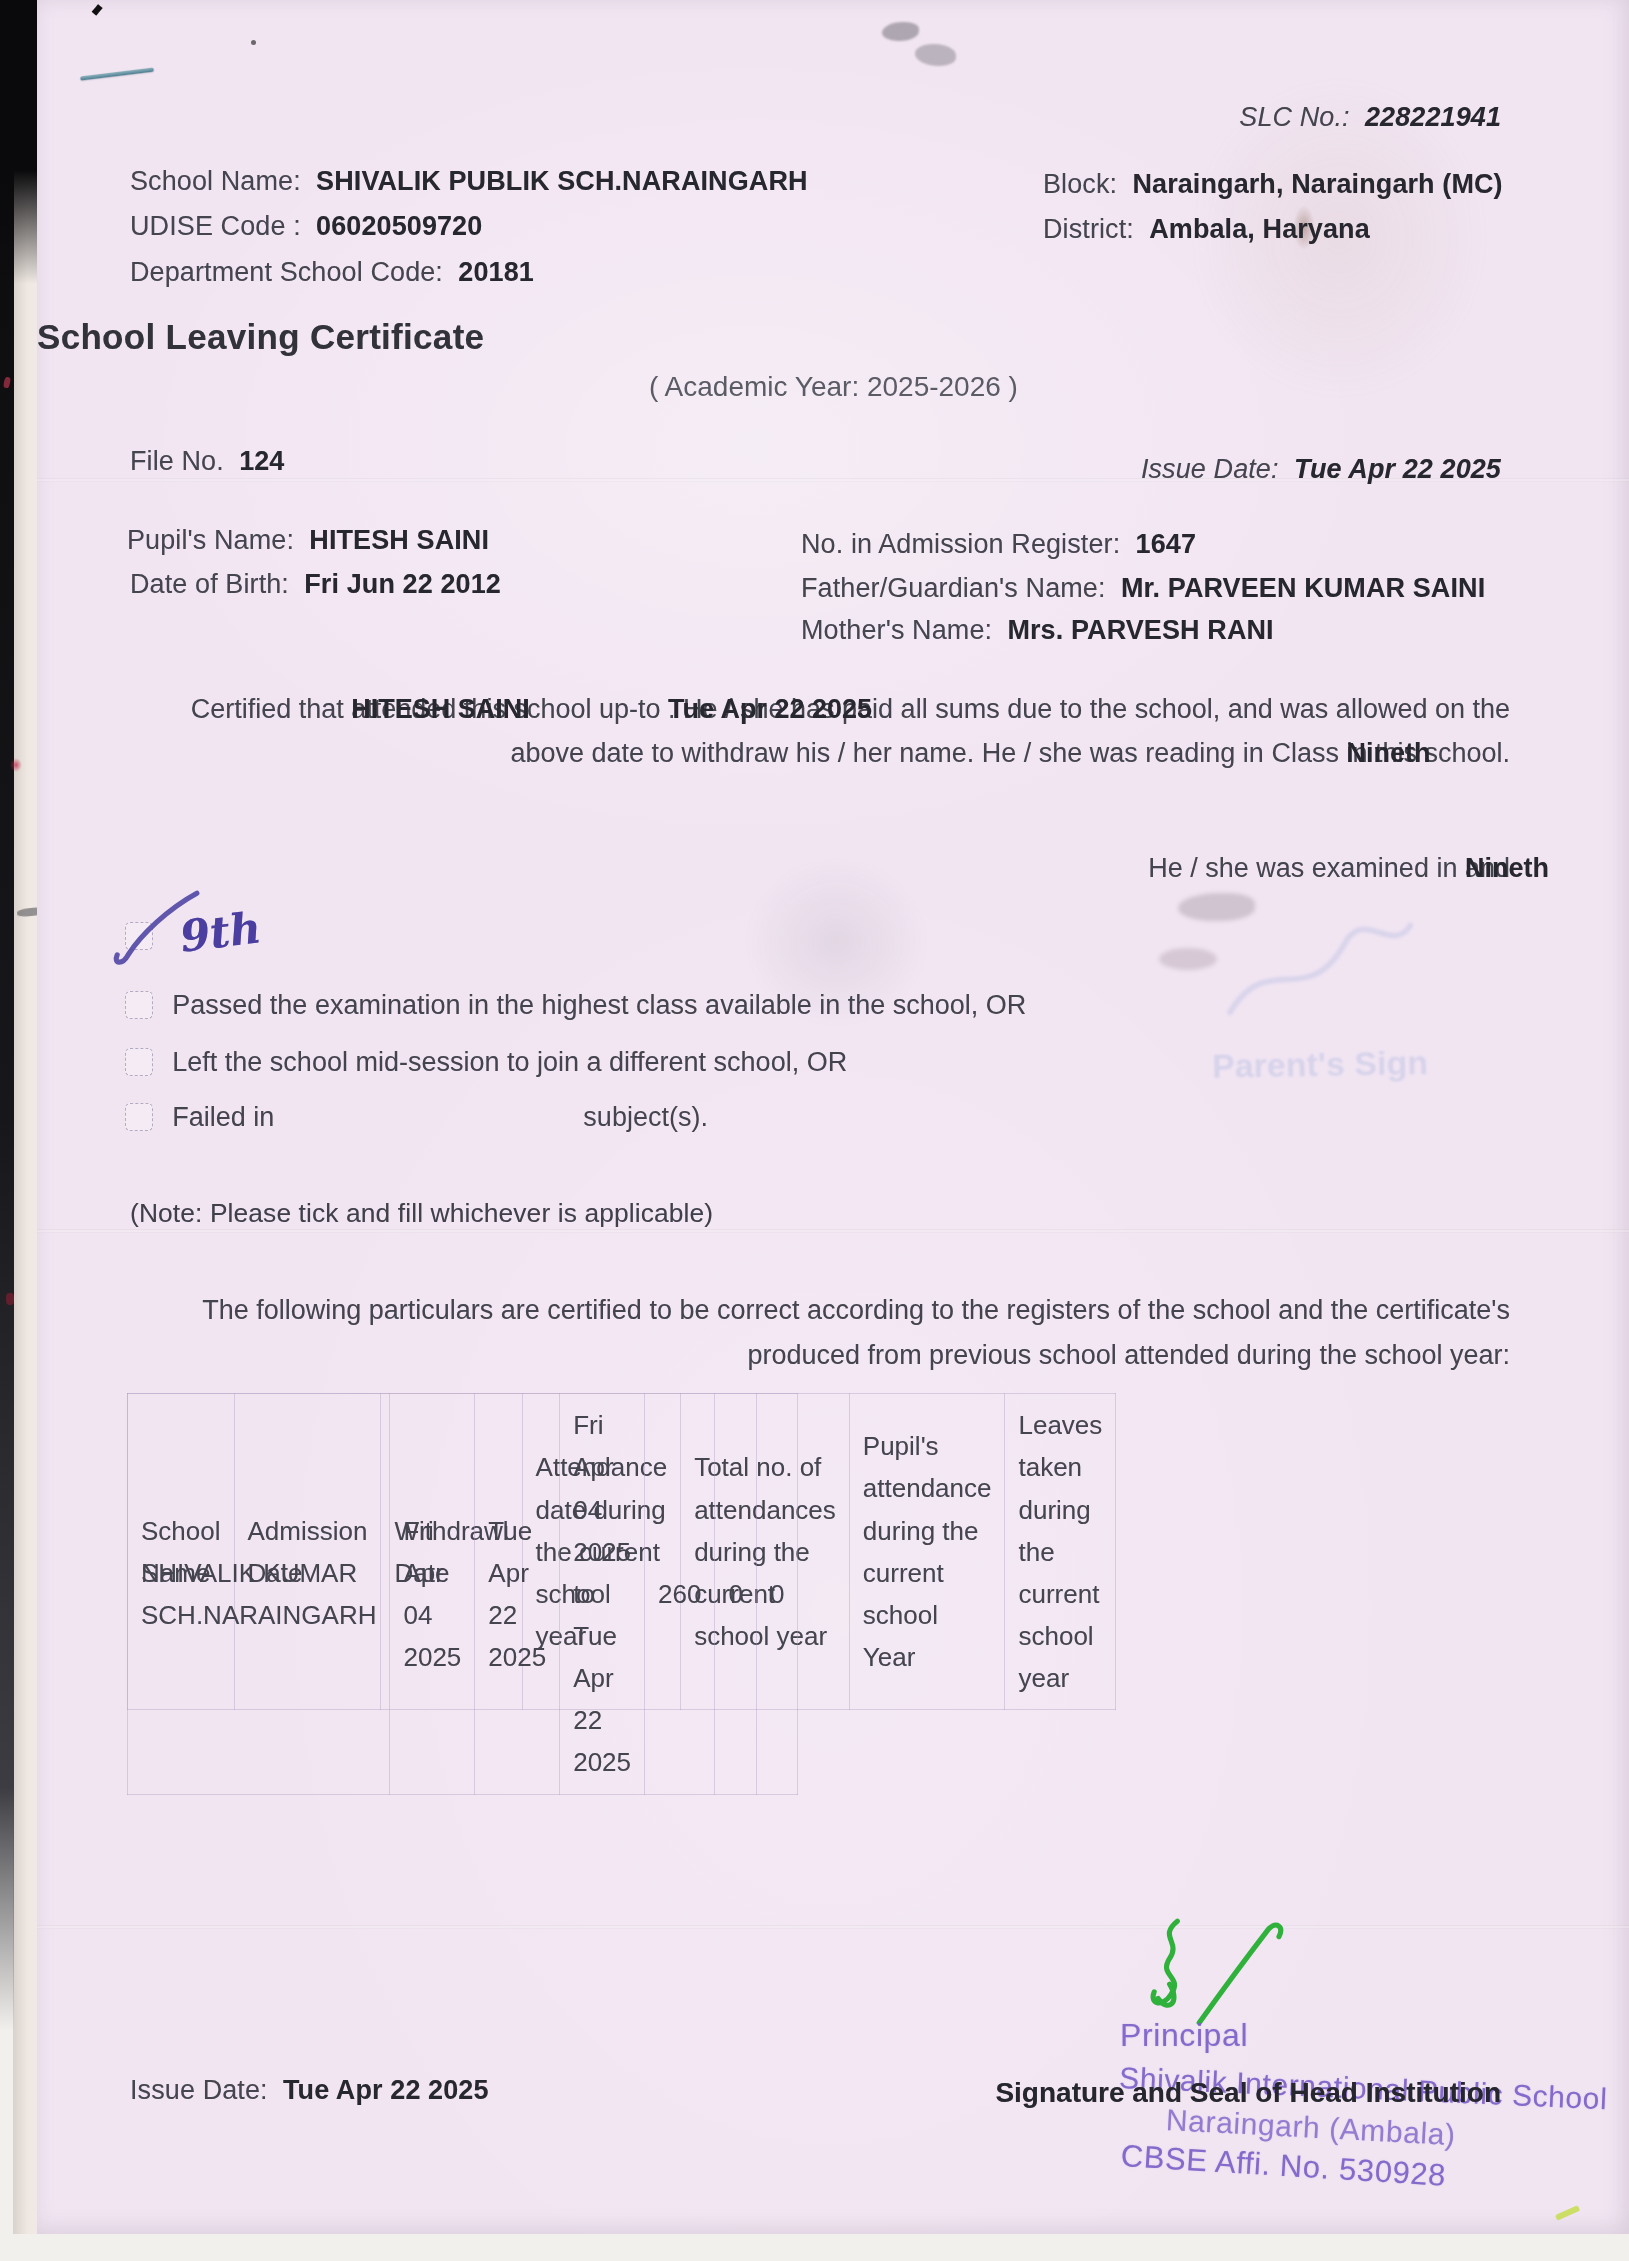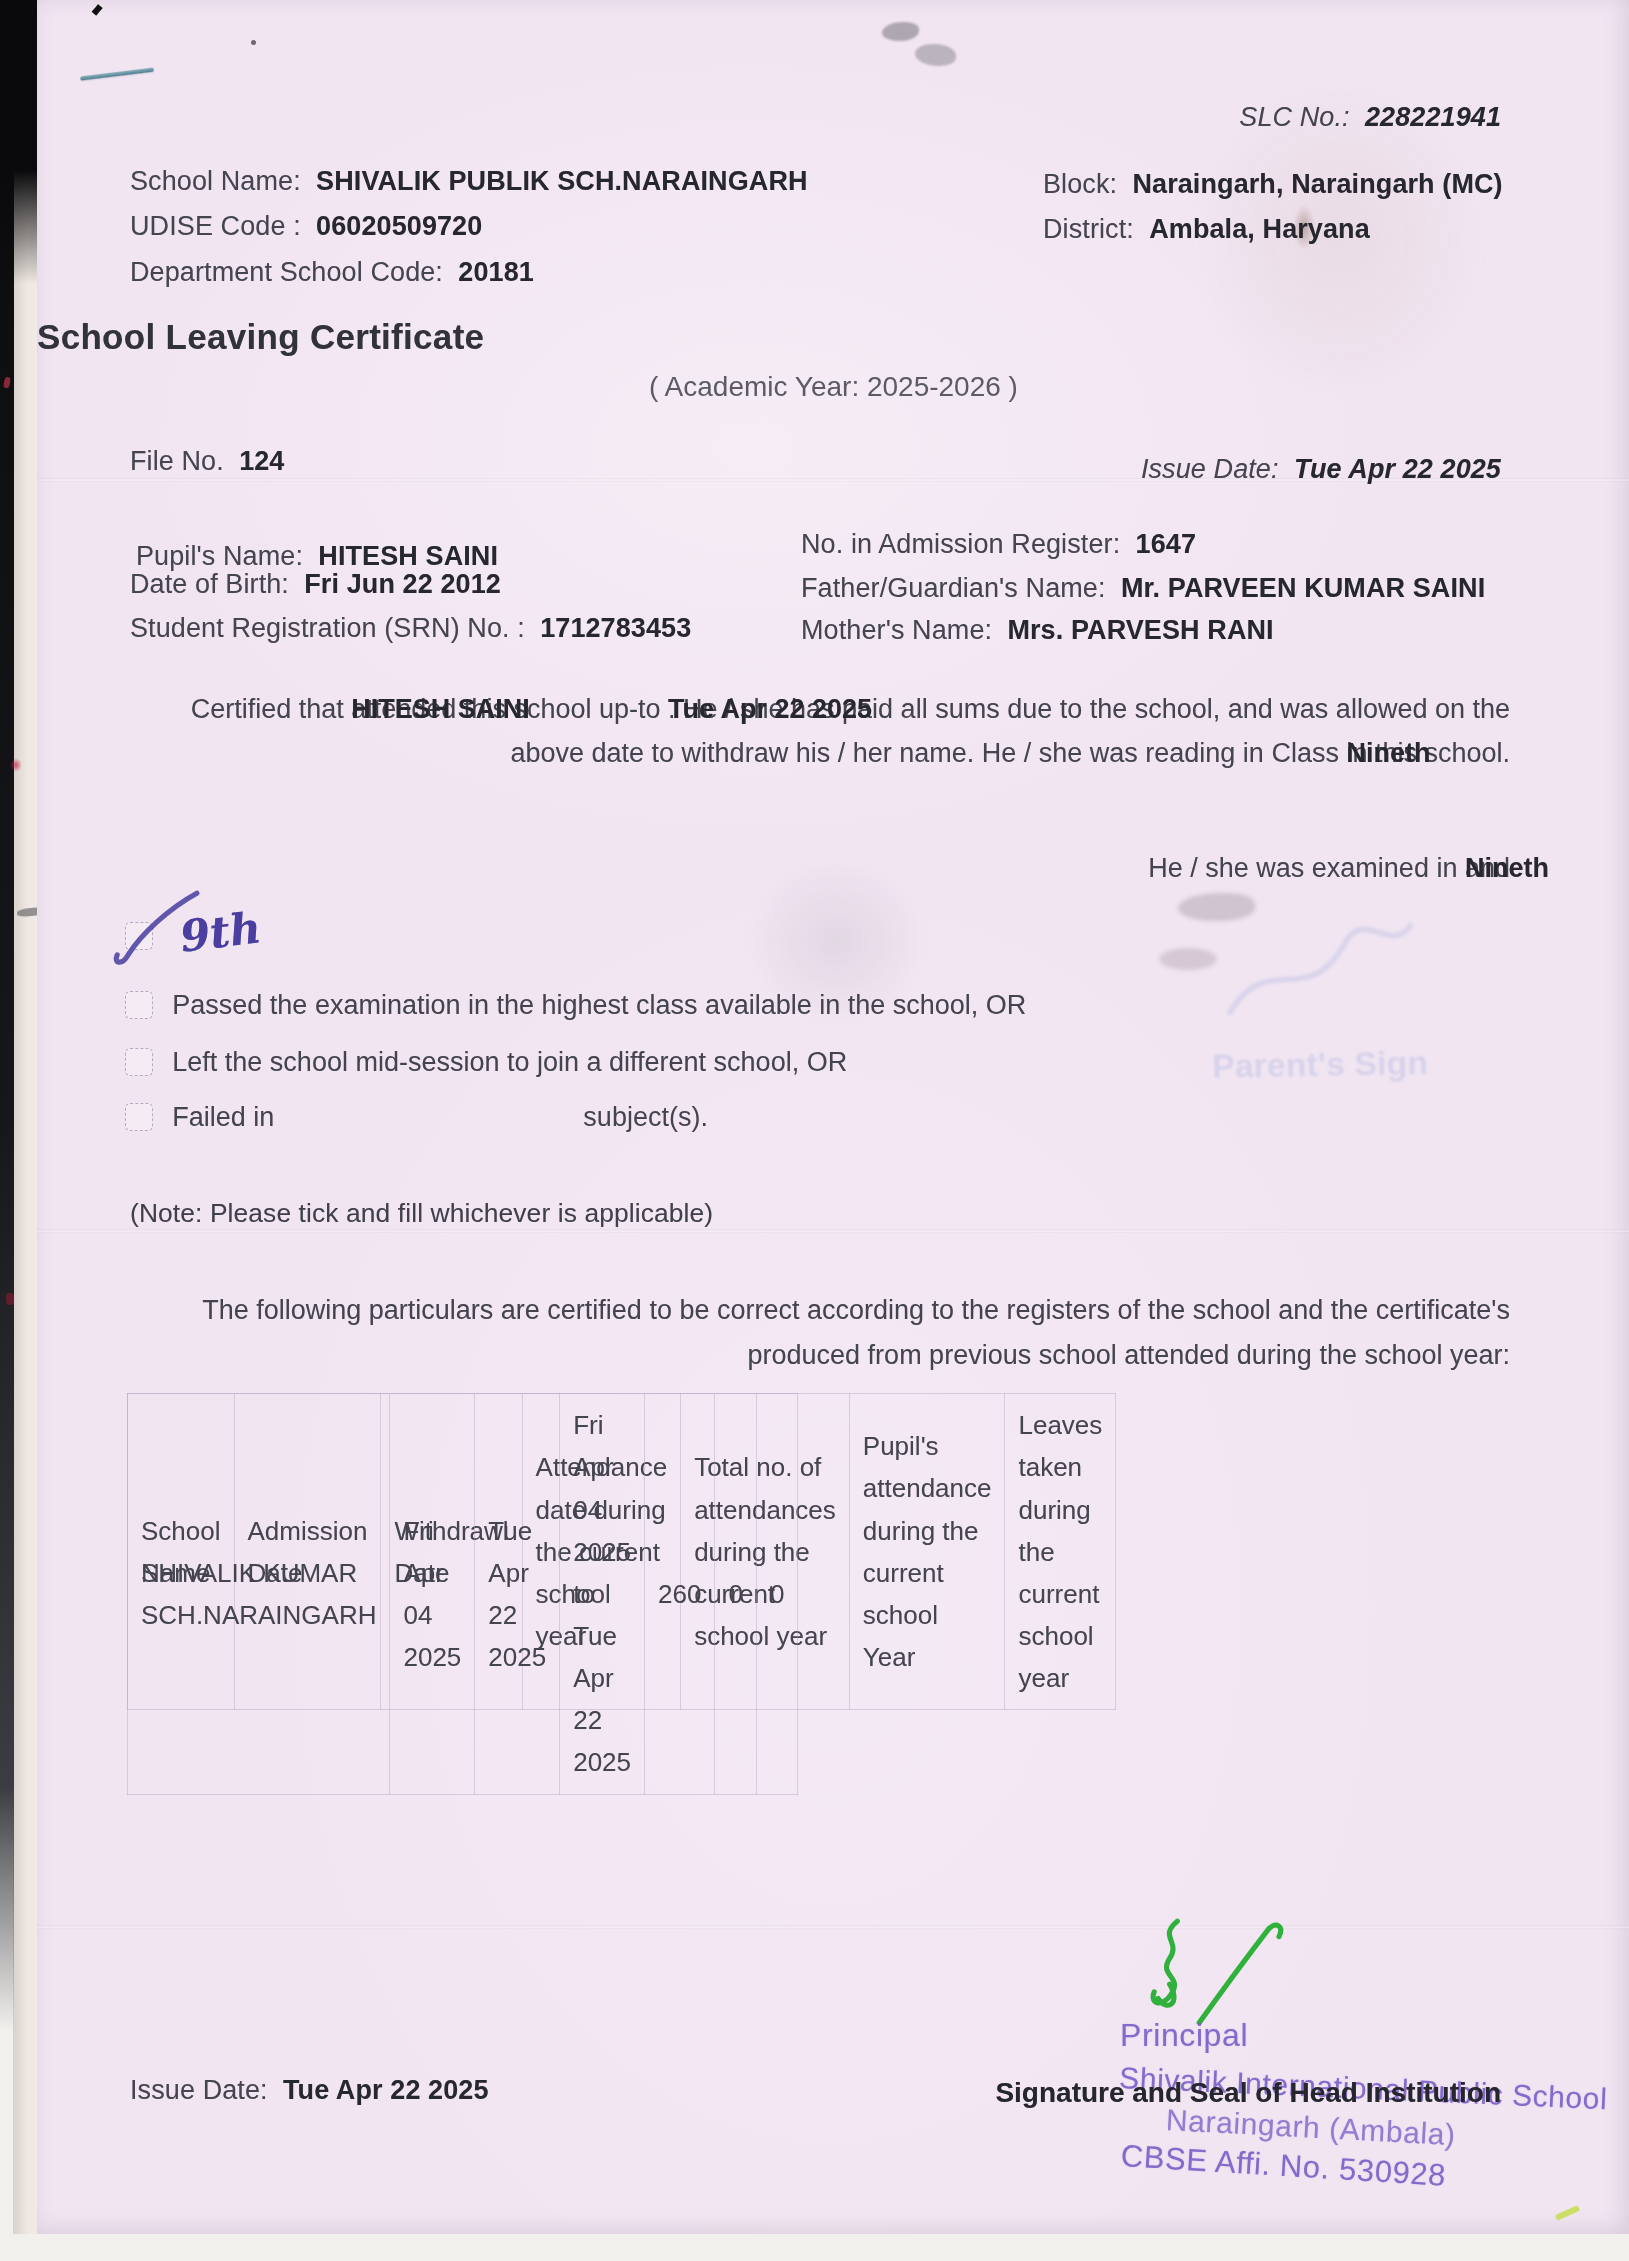--- a/index.html
+++ b/index.html
@@ -133,39 +133,35 @@
 
     <div class="line" style="left:93px;top:446px;">
       <span class="lbl">File No.</span>
       <span class="val">124</span>
     </div>
     <div class="line right" style="right:129px;top:454px;">
       <span class="lbl">Issue Date:</span>
       <span class="val">Tue Apr 22 2025</span>
     </div>
 
-    <div class="line" style="left:99px;top:525px;margin-top:16px;">
+    <div class="line" style="left:90px;top:525px;">
       <span class="lbl">Pupil's Name:</span>
       <span class="val">HITESH SAINI</span>
     </div>
     <div class="line" style="left:764px;top:529px;">
       <span class="lbl">No. in Admission Register:</span>
       <span class="val">1647</span>
     </div>
     <div class="line" style="left:93px;top:569px;">
       <span class="lbl">Date of Birth:</span>
       <span class="val">Fri Jun 22 2012</span>
     </div>
     <div class="line" style="left:764px;top:573px;">
       <span class="lbl">Father/Guardian's Name:</span>
       <span class="val">Mr. PARVEEN KUMAR SAINI</span>
-    </div>
-    <div class="line" style="left:93px;top:613px;">
-      <span class="lbl">Student Registration (SRN) No. :</span>
-      <span class="val">1712783453</span>
     </div>
     <div class="line" style="left:764px;top:615px;">
       <span class="lbl">Mother's Name:</span>
       <span class="val">Mrs. PARVESH RANI</span>
     </div>
 
     <div class="para" style="left:93px;top:687px;width:1380px;">
       <span>Certified that </span><b>HITESH SAINI</b><span> attended this school up-to </span><b>Tue Apr 22 2025</b><span>. He / she has paid all sums due to the school, and was allowed on the above date to withdraw his / her name. He / she was reading in Class </span><b>Nineth</b><span> in this school.</span>
     </div>
 

